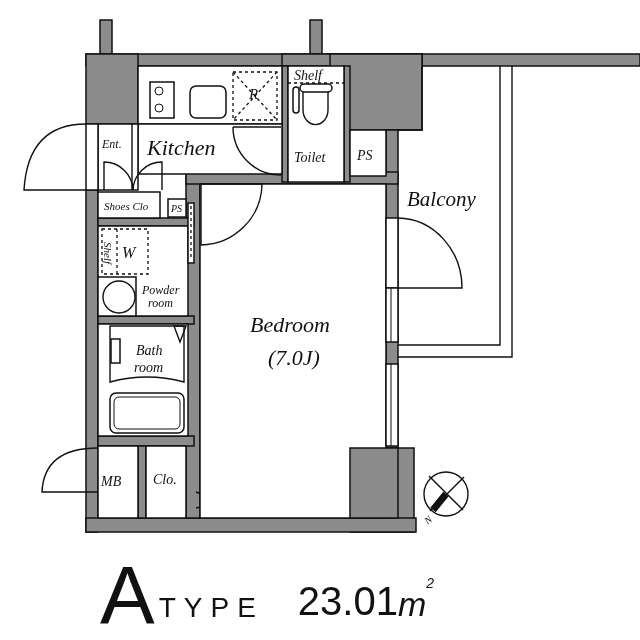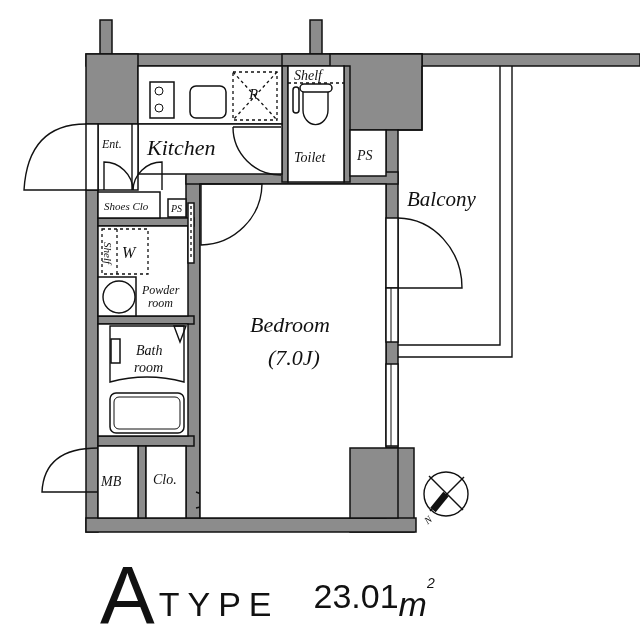--- a/index.html
+++ b/index.html
@@ -6,22 +6,22 @@
   body { width:640px; height:640px; position:relative; overflow:hidden; font-family:"Liberation Serif", serif; }
   #plan { position:absolute; left:0; top:0; width:640px; height:640px; }
   .wall { fill:#8c8c8c; stroke:#111; stroke-width:1.5; }
   .room { fill:#ffffff; stroke:#111; stroke-width:1.5; }
   .line { fill:none; stroke:#111; stroke-width:1.4; }
   .thin { fill:none; stroke:#111; stroke-width:1; }
   .dash { fill:none; stroke:#111; stroke-width:1.3; stroke-dasharray:3 3; }
   .lbl { font-family:"Liberation Serif", serif; font-style:italic; fill:#111; }
   .title { position:absolute; left:100px; top:560px; height:70px; display:flex; align-items:flex-end; font-family:"Liberation Sans", sans-serif; color:#111; }
   .title .big { font-size:82px; line-height:70px; letter-spacing:-2px; }
-  .title .type { font-size:34px; letter-spacing:8px; margin-left:6px; margin-bottom:6px; }
-  .title .area { font-size:34px; margin-left:34px; margin-bottom:14px; }
+  .title .type { font-size:28px; letter-spacing:8px; margin-left:6px; margin-bottom:6px; }
+  .title .area { font-size:40px; margin-left:34px; margin-bottom:6px; }
   .title .unit { font-size:34px; margin-bottom:6px;font-style:italic; }
   .title .sup { font-size:14px; vertical-align:super; position:relative; top:-16px; }
 </style>
 </head>
 <body>
 
 <svg id="plan" viewBox="0 0 640 640" xmlns="http://www.w3.org/2000/svg">
 
   <g>
 

